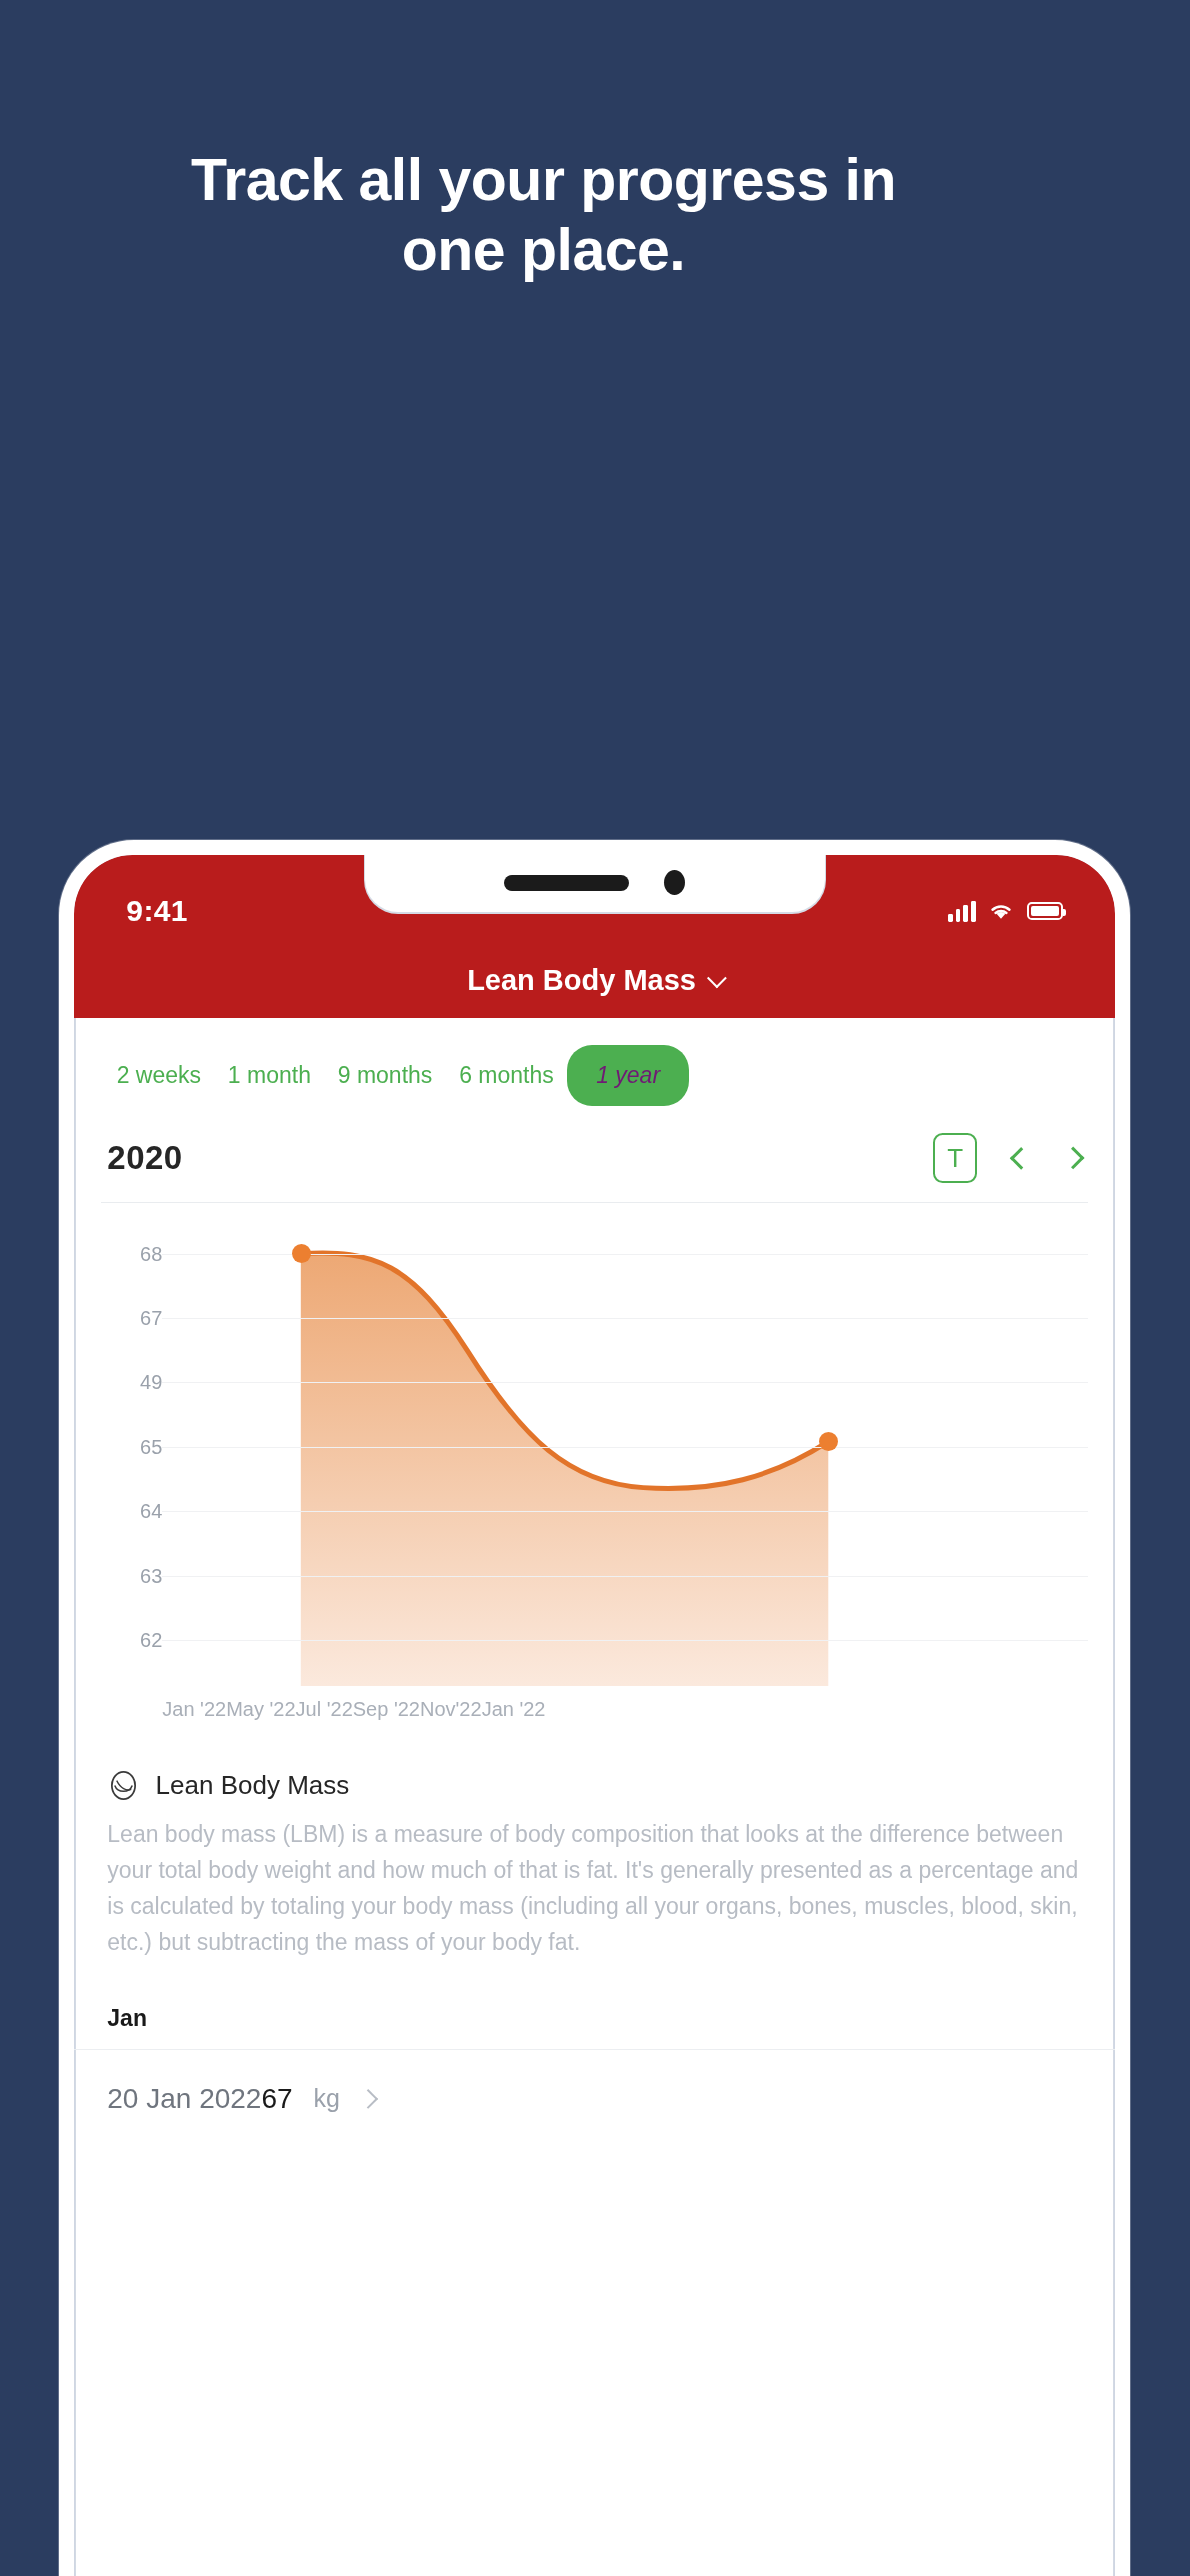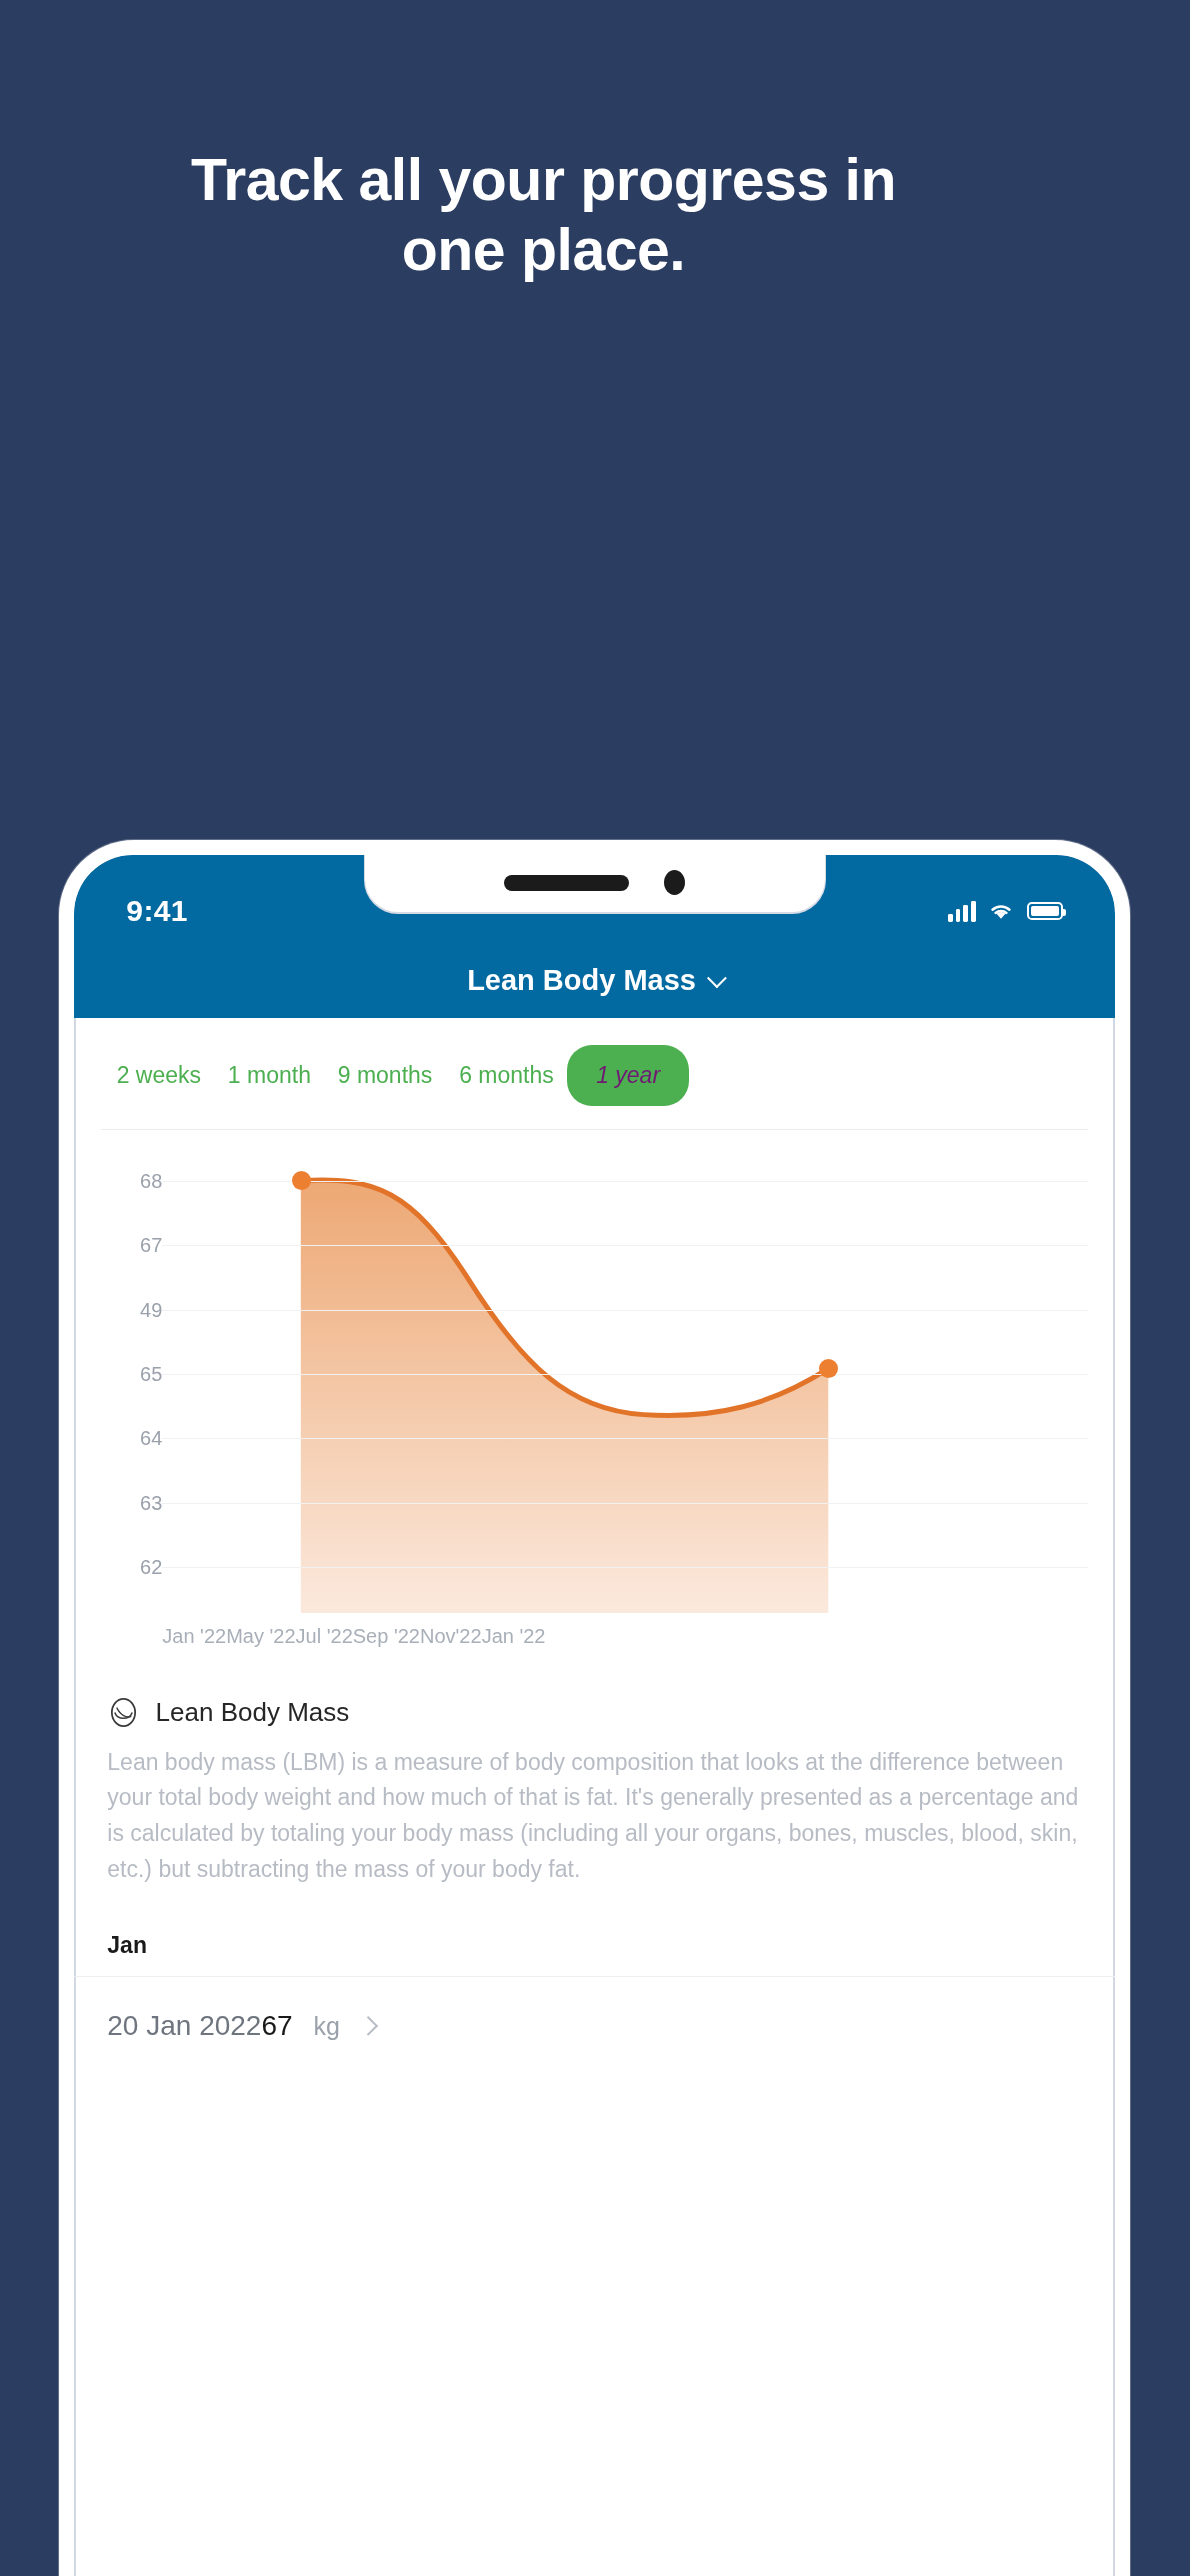--- a/index.html
+++ b/index.html
@@ -41,21 +41,21 @@
     background:#ffffff;
     border-radius:59px 59px 0 0;
     overflow:hidden;
     box-shadow:0 0 0 1.9px #cfd6e2 inset;
   }
 
   
   .navbar {
     position:relative;
     height:163px;
-    background:#0369a1;
+    background:#b91c1c;
     border-radius:58px 58px 0 0;
   }
   .notch {
     position:absolute;
     left:50%; top:-1.9px;
     transform:translateX(-50%);
     width:460px; height:59px;
     background:#ffffff;
     border-radius:0 0 33px 33px;
     box-shadow:0 1px 0 1px #d5dbe5;
@@ -249,20 +249,28 @@
     </div>
 
     <div class="ranges">
       <div class="range">2 weeks</div>
       <div class="range">1 month</div>
       <div class="range">9 months</div>
       <div class="range">6 months</div>
       <div class="range active">1 year</div>
     </div>
 
+    <div class="yearrow">
+      <div class="year">2020</div>
+      <div class="yr-ctrls">
+        <div class="tbtn">T</div>
+        <div class="arrow left"></div>
+        <div class="arrow right"></div>
+      </div>
+    </div>
 
     <div class="divider"></div>
 
     <div class="chart-wrap">
       <div class="chart-inner">
         <div class="ylabels">
           <div class="ylabel" style="top:6%">68</div>
           <div class="ylabel" style="top:20%">67</div>
           <div class="ylabel" style="top:34%">49</div>
           <div class="ylabel" style="top:48%">65</div>

